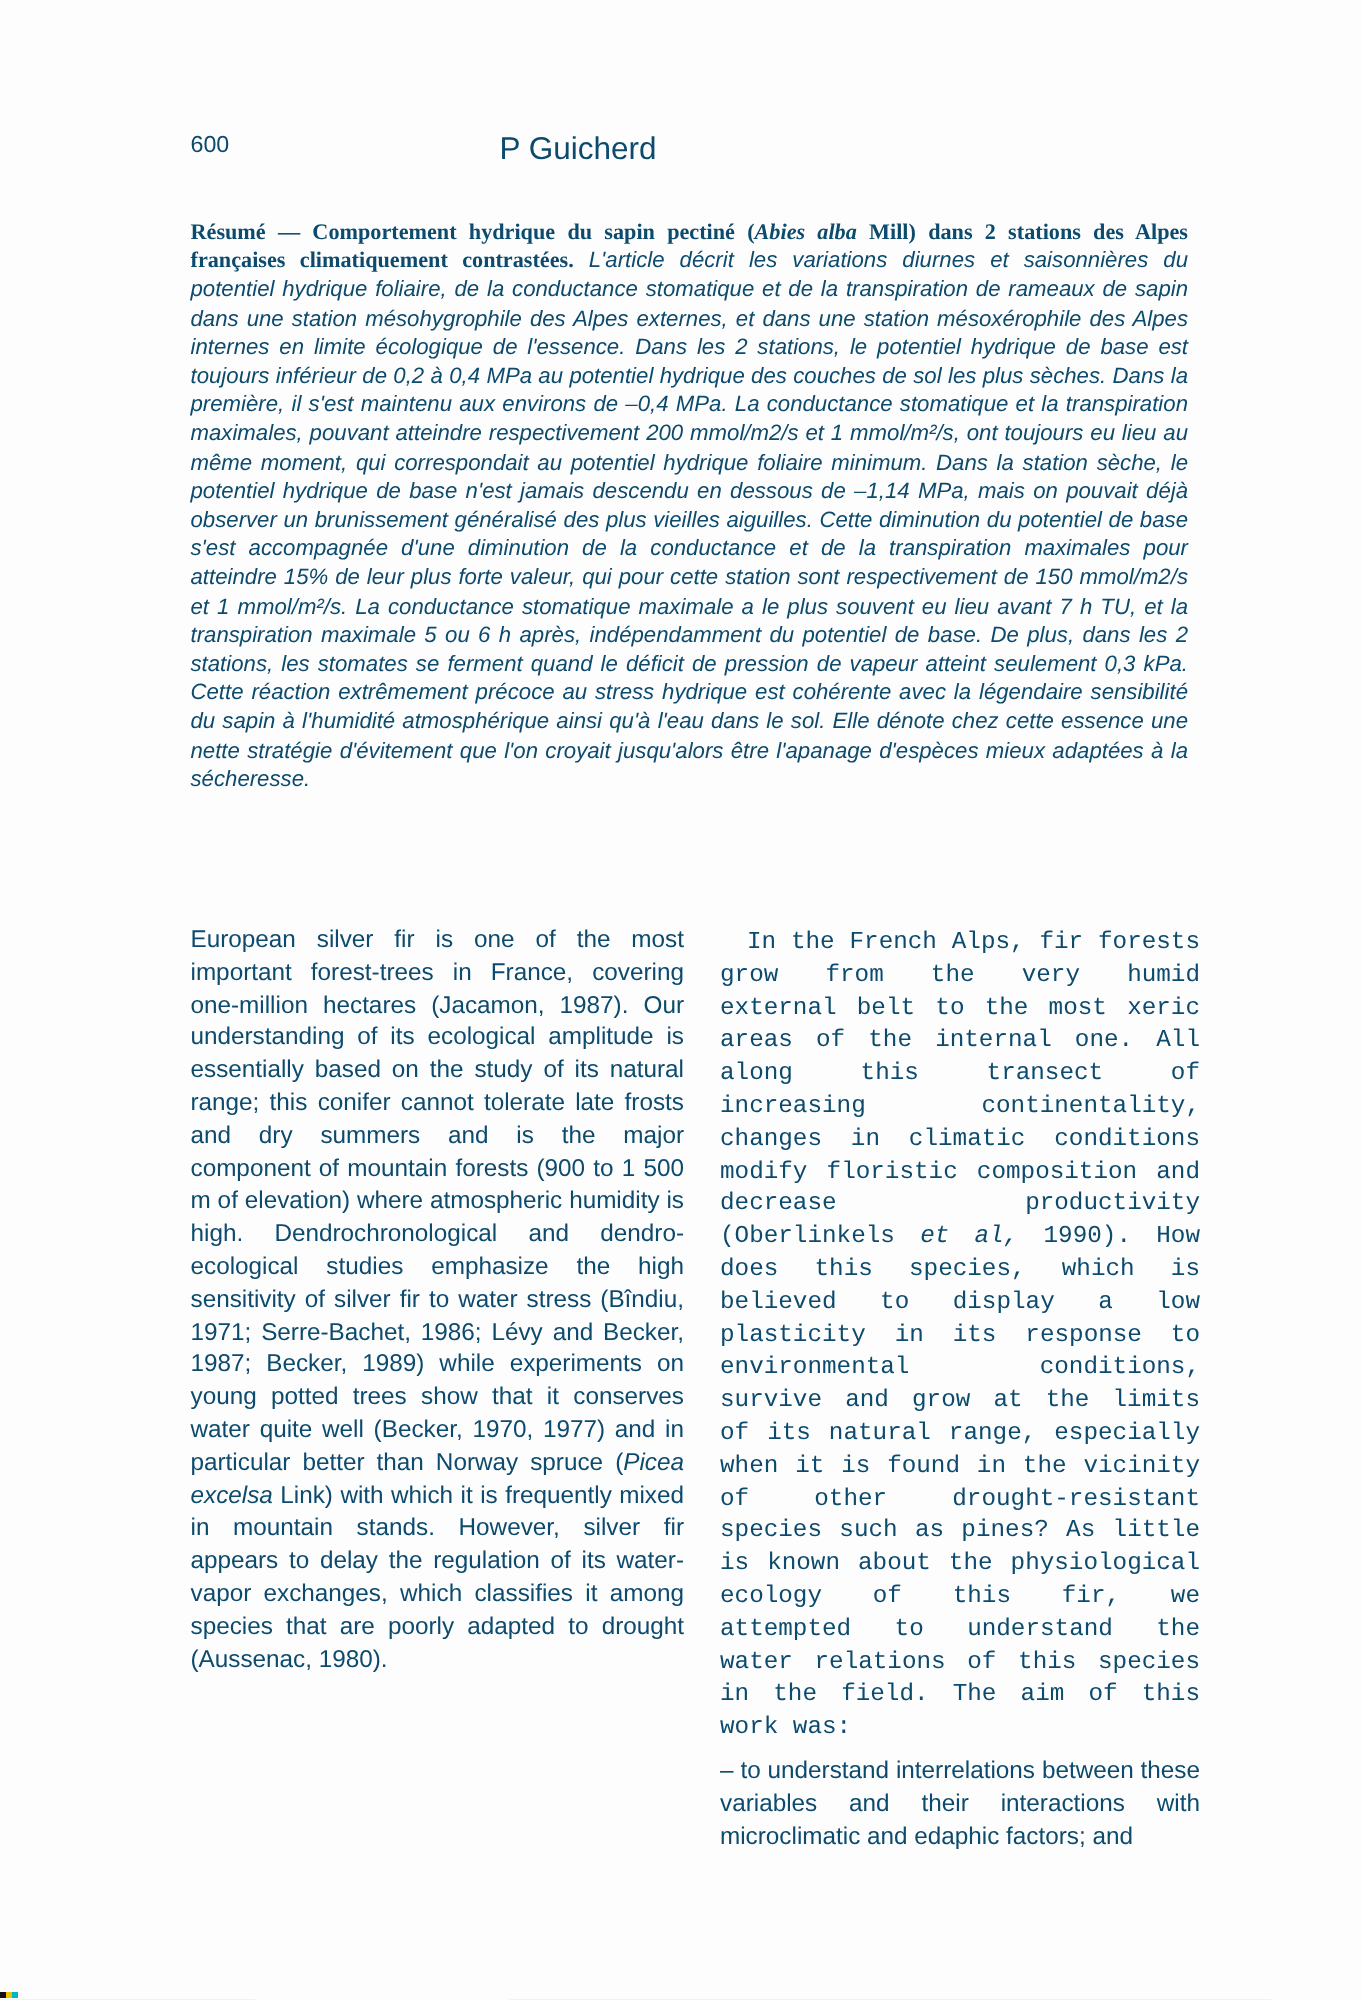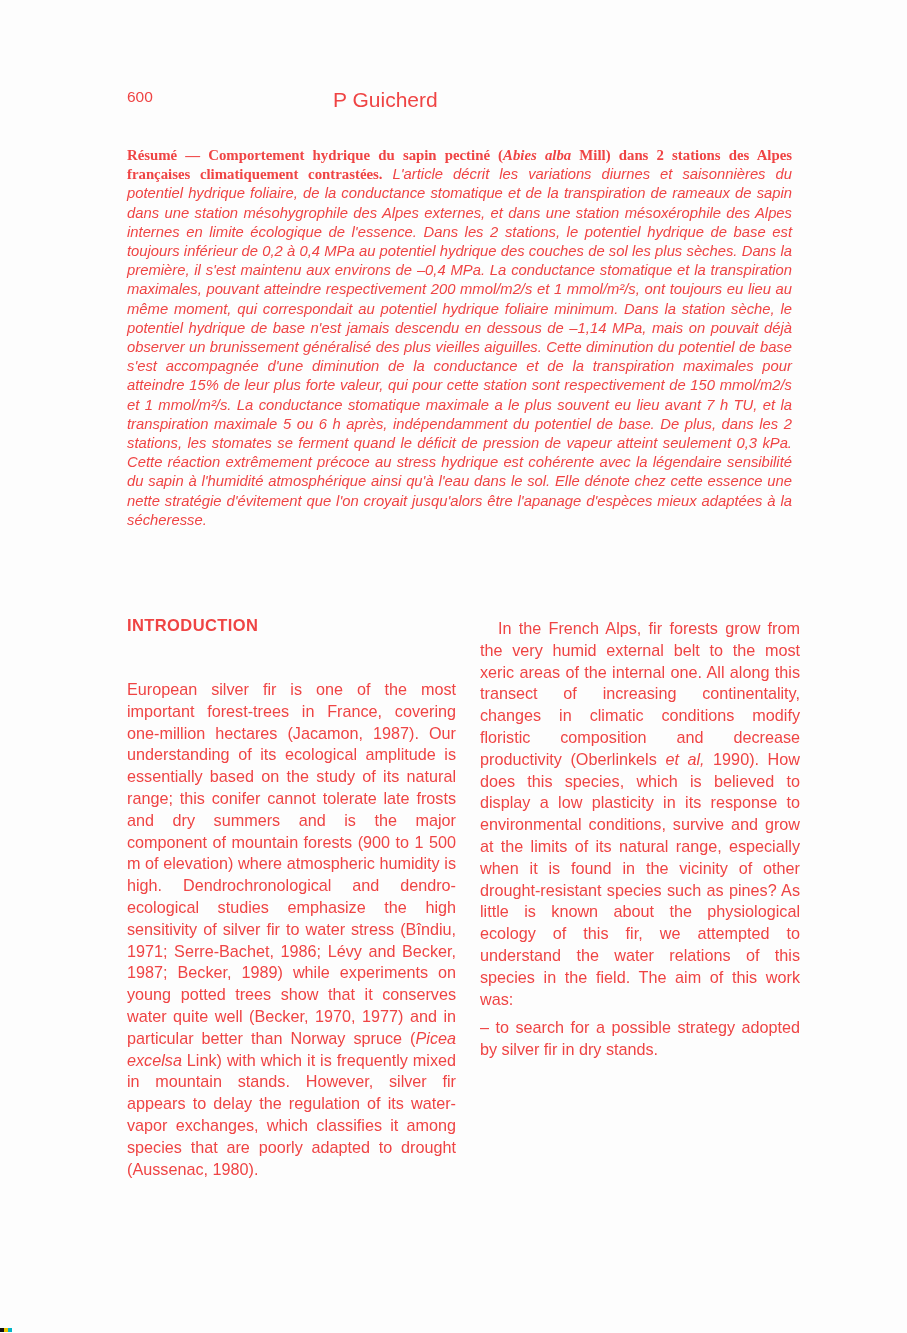--- a/index.html
+++ b/index.html
@@ -1,21 +1,21 @@
 <!DOCTYPE html>
 <html><head>
 <meta charset="utf-8">
 <style>
   html,body{margin:0;padding:0;background:#e9e9e9;}
   .sheet{
     position:relative;
     width:907px;height:1333px;
     background:#fdfdfd;
     font-family:"Liberation Sans", sans-serif;
-    color:#ef4444;
+    color:#0c4a6e;
     overflow:hidden;
     margin:0 auto;
   }
   .pagenum{
     position:absolute;top:88px;left:127px;
     font-size:15.5px;
   }
   .runhead{
     position:absolute;top:88px;left:333px;
     font-size:21px;
@@ -40,21 +40,21 @@
   .intro-heading{
     font-size:16.5px;font-weight:bold;letter-spacing:0.4px;
     margin:0 0 44px 0;
   }
   .bodytext{
     font-size:16.2px;line-height:21.8px;
     text-align:justify;
     margin:0;
   }
   .bodytext i{font-style:italic;}
-  .firstline-indent{text-indent:18px;}
+  .firstline-indent{text-indent:18px;font-family:Liberation Mono, monospace;}
   .aim{margin:7px 0 0 0;}
   .corner-artifact{
     position:absolute;left:0;bottom:1px;height:4px;
     display:flex;
   }
   .corner-artifact span{display:inline-block;width:4px;height:4px;}
 </style>
 </head>
 <body>
 
@@ -62,31 +62,30 @@
 
   <div class="pagenum">600</div>
   <div class="runhead">P Guicherd</div>
 
   <p class="abstract">
     <b><span>Résumé — Comportement hydrique du sapin pectiné (</span><i>Abies alba</i><span> Mill) dans 2 stations des Alpes françaises climatiquement contrastées.</span></b><i> L'article décrit les variations diurnes et saisonnières du potentiel hydrique foliaire, de la conductance stomatique et de la transpiration de rameaux de sapin dans une station mésohygrophile des Alpes externes, et dans une station mésoxérophile des Alpes internes en limite écologique de l'essence. Dans les 2 stations, le potentiel hydrique de base est toujours inférieur de 0,2 à 0,4 MPa au potentiel hydrique des couches de sol les plus sèches. Dans la première, il s'est maintenu aux environs de –0,4 MPa. La conductance stomatique et la transpiration maximales, pouvant atteindre respectivement 200 mmol/m2/s et 1 mmol/m²/s, ont toujours eu lieu au même moment, qui correspondait au potentiel hydrique foliaire minimum. Dans la station sèche, le potentiel hydrique de base n'est jamais descendu en dessous de –1,14 MPa, mais on pouvait déjà observer un brunissement généralisé des plus vieilles aiguilles. Cette diminution du potentiel de base s'est accompagnée d'une diminution de la conductance et de la transpiration maximales pour atteindre 15% de leur plus forte valeur, qui pour cette station sont respectivement de 150 mmol/m2/s et 1 mmol/m²/s. La conductance stomatique maximale a le plus souvent eu lieu avant 7 h TU, et la transpiration maximale 5 ou 6 h après, indépendamment du potentiel de base. De plus, dans les 2 stations, les stomates se ferment quand le déficit de pression de vapeur atteint seulement 0,3 kPa. Cette réaction extrêmement précoce au stress hydrique est cohérente avec la légendaire sensibilité du sapin à l'humidité atmosphérique ainsi qu'à l'eau dans le sol. Elle dénote chez cette essence une nette stratégie d'évitement que l'on croyait jusqu'alors être l'apanage d'espèces mieux adaptées à la sécheresse.</i>
   </p>
 
 
   <div class="col col-left">
-    <h2 class="intro-heading">INTRODUCTION</h2>
     <p class="bodytext">
       <span>European silver fir is one of the most important forest-trees in France, covering one-million hectares (Jacamon, 1987). Our understanding of its ecological amplitude is essentially based on the study of its natural range; this conifer cannot tolerate late frosts and dry summers and is the major component of mountain forests (900 to 1 500 m of elevation) where atmospheric humidity is high. Dendrochronological and dendro-ecological studies emphasize the high sensitivity of silver fir to water stress (Bîndiu, 1971; Serre-Bachet, 1986; Lévy and Becker, 1987; Becker, 1989) while experiments on young potted trees show that it conserves water quite well (Becker, 1970, 1977) and in particular better than Norway spruce (</span><i>Picea excelsa</i><span> Link) with which it is frequently mixed in mountain stands. However, silver fir appears to delay the regulation of its water-vapor exchanges, which classifies it among species that are poorly adapted to drought (Aussenac, 1980).</span>
     </p>
   </div>
 
   <div class="col col-right">
     <p class="bodytext firstline-indent">
       <span>In the French Alps, fir forests grow from the very humid external belt to the most xeric areas of the internal one. All along this transect of increasing continentality, changes in climatic conditions modify floristic composition and decrease productivity (Oberlinkels </span><i>et al,</i><span> 1990). How does this species, which is believed to display a low plasticity in its response to environmental conditions, survive and grow at the limits of its natural range, especially when it is found in the vicinity of other drought-resistant species such as pines? As little is known about the physiological ecology of this fir, we attempted to understand the water relations of this species in the field. The aim of this work was:</span>
     </p>
-    <p class="bodytext aim">– to search for a possible strategy adopted by silver fir in dry stands.</p>
+    <p class="bodytext aim">– to understand interrelations between these variables and their interactions with microclimatic and edaphic factors; and</p>
   </div>
 
   <div class="corner-artifact">
     <span style="background: rgb(17, 17, 17);"></span>
     <span style="background: rgb(232, 196, 0);"></span>
     <span style="background: rgb(0, 181, 200);"></span>
   </div>
 
 </div>
 

